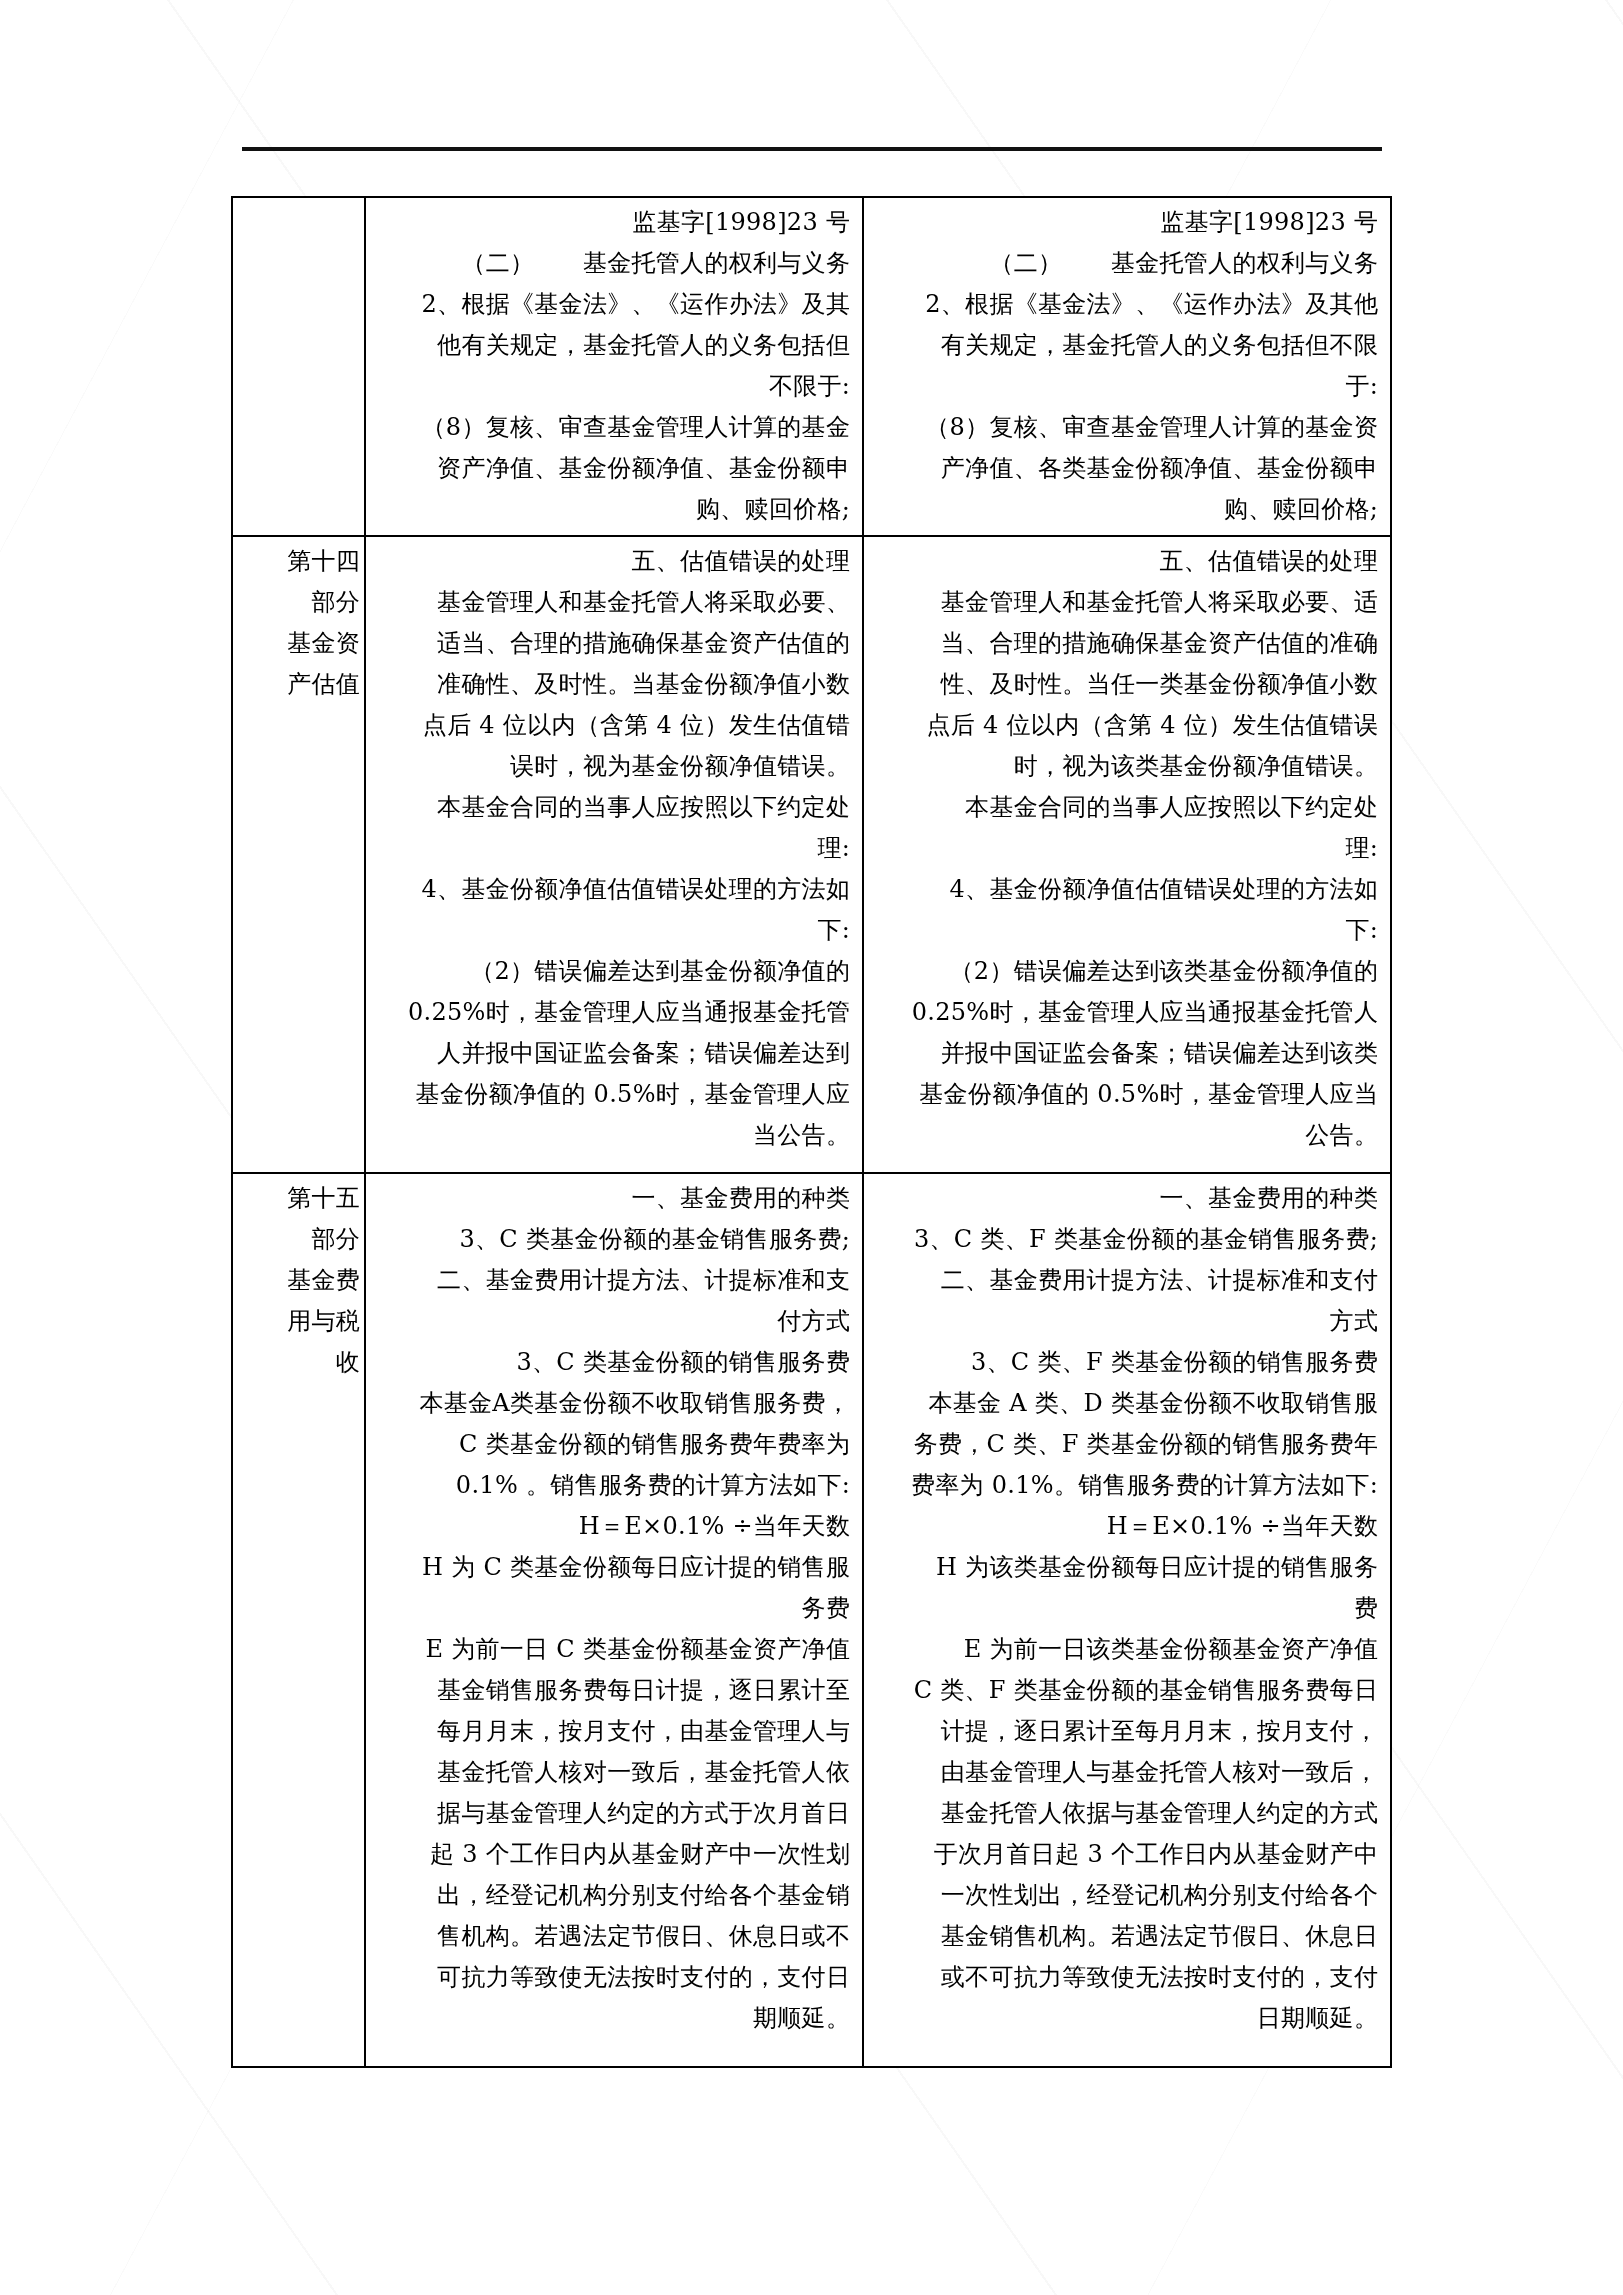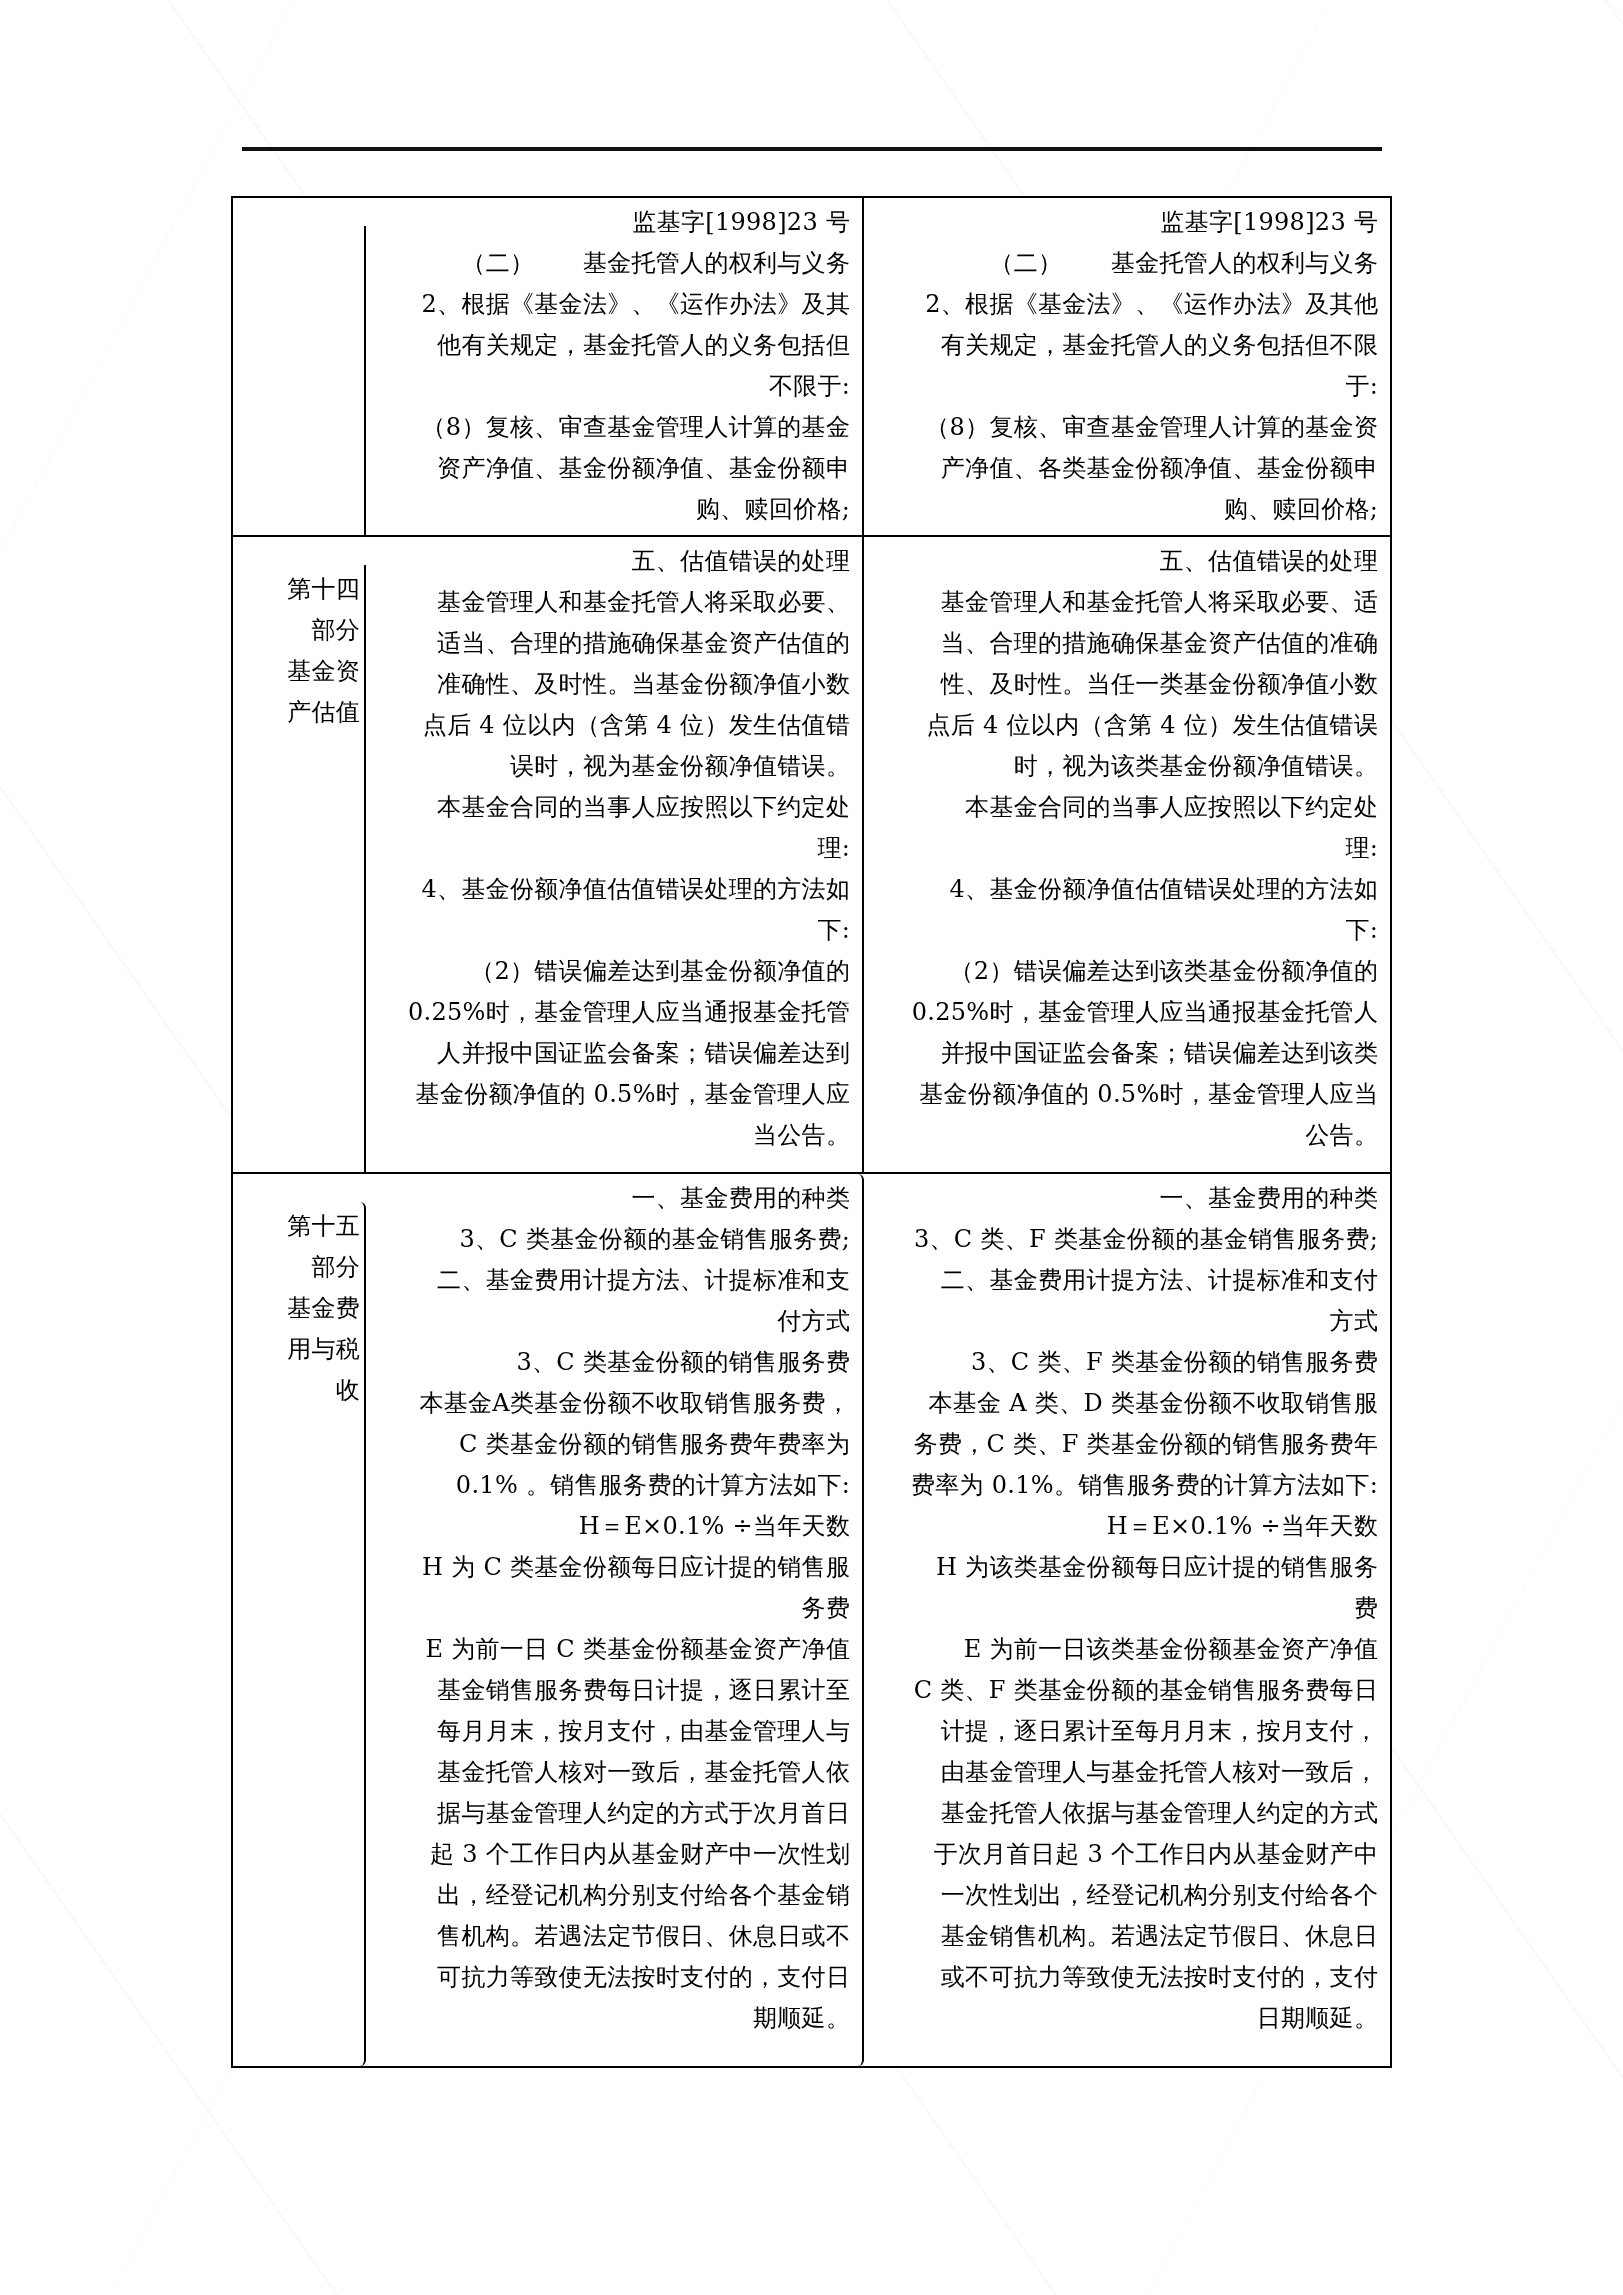--- a/index.html
+++ b/index.html
@@ -41,22 +41,22 @@
     border-bottom:2.6px solid #000;
     padding:3.9px 11.8px 0 18.3px;
     font-size:24px;
     line-height:41px;
     white-space:pre-wrap;
     overflow:hidden;
     letter-spacing:0.3px;
     text-align:right;
   }
   .cell.last-col{border-right:none;}
-  .cell.last-row{border-bottom:none;border-radius:6px;}
-  .cell.label-col{padding-left:18px;padding-right:3.9px;margin-top:28px;}
+  .cell.last-row{border-bottom:none;}
+  .cell.label-col{padding-left:18px;padding-right:3.9px;}
 </style>
 </head>
 <body>
 
 <div class="scan-streaks"></div>
 
 <div class="header-rule"></div>
 
 <div class="doc-table">
 

